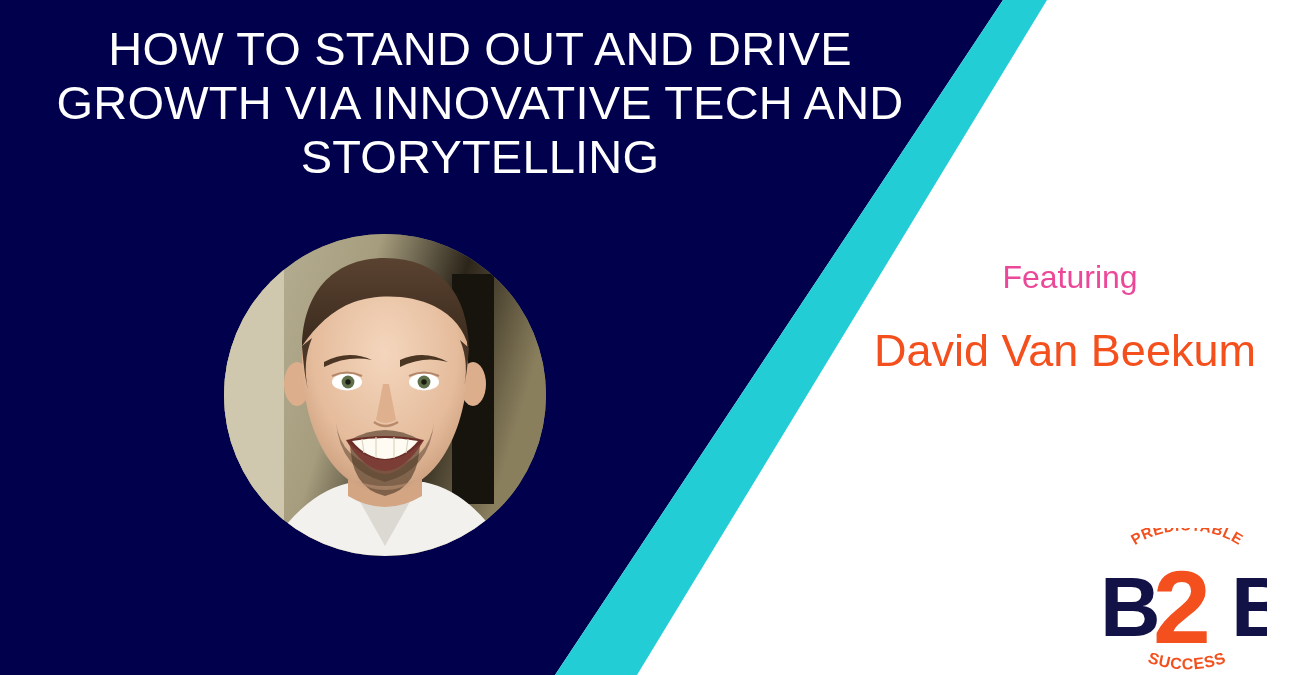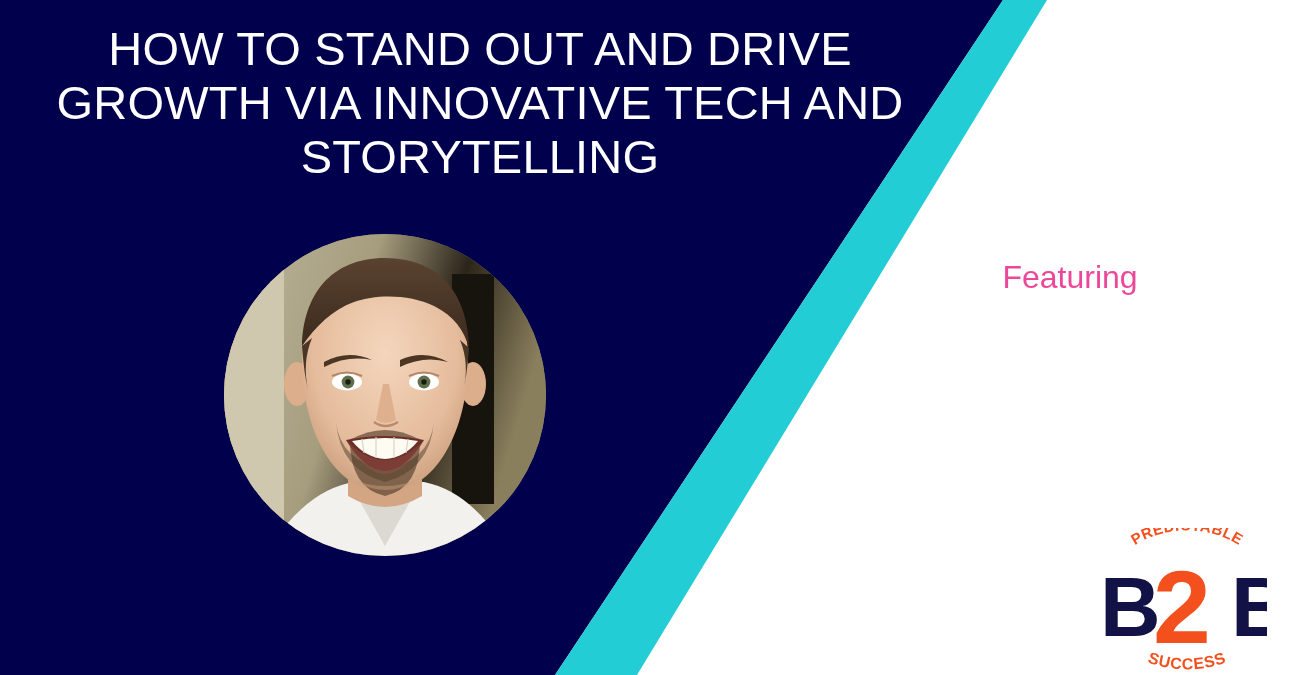--- a/index.html
+++ b/index.html
@@ -174,20 +174,21 @@
       <path d="M128 207 Q 161 201 194 207 Q 180 224 161 225 Q 142 224 128 207 Z" fill="#fdfbf2"></path>
       <path d="M152 203 L152 224 M170 203 L170 224 M138 205 L140 219 M184 205 L182 219" stroke="#ddd6c2" stroke-width="1.2"></path>
       <path d="M122 206 Q 161 246 200 206 Q 180 240 161 240 Q 142 240 122 206 Z" fill="#9c5a4c" opacity="0.35"></path>
 
       <path d="M130 246 Q 161 258 192 246 Q 161 266 130 246 Z" fill="#c59a79" opacity="0.5"></path>
     </svg>
   </div>
 
   <div class="featuring">Featuring</div>
 
+  <div class="speaker-name">David Van Beekum</div>
 
   <div class="logo">
     <svg viewBox="0 0 190 142" xmlns="http://www.w3.org/2000/svg">
       <defs>
         <path id="arcTop" d="M 22 40 A 78 58 0 0 1 168 40"></path>
         <path id="arcBottom" d="M 26 112 A 74 46 0 0 0 164 112"></path>
       </defs>
       <text font-family="Liberation Sans, sans-serif" font-size="15" font-weight="bold" fill="#f4501e" letter-spacing="0.4">
         <textPath href="#arcTop" startOffset="50%" text-anchor="middle">PREDICTABLE</textPath>
       </text>

